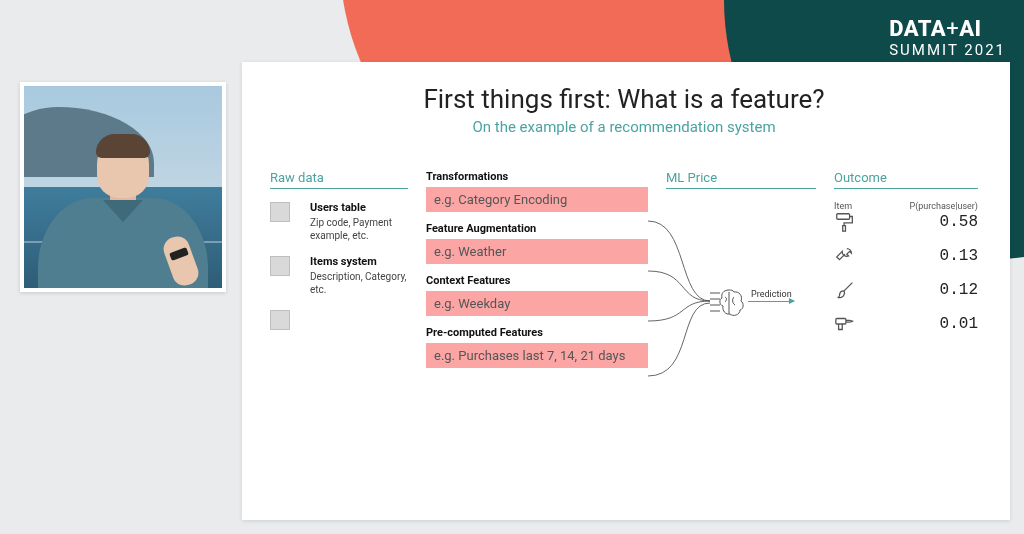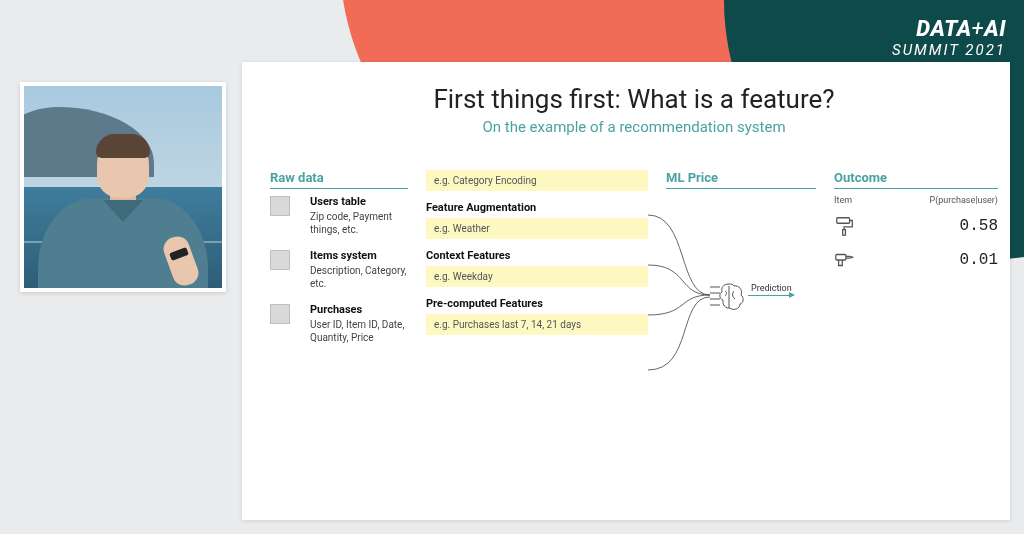--- a/index.html
+++ b/index.html
@@ -29,24 +29,22 @@
     height: 520px;
     background: #0f4a4a;
     border-radius: 50%;
   }
   
   .logo {
     position: absolute;
     top: 16px;
     right: 18px;
     color: #fff;
-    text-align: right;
     z-index: 5;
     letter-spacing: 0.5px;
-    font-style: italic;
   }
   .logo-line1 { font-size: 22px; font-weight: 800; }
   .logo-line1 .plus { font-weight: 400; }
   .logo-line2 { font-size: 15px; font-weight: 400; letter-spacing: 2px; }
 
   
   .speaker {
     position: absolute;
     top: 82px;
     left: 20px;
@@ -169,21 +167,21 @@
 
   
   .slide {
     position: absolute;
     top: 62px;
     left: 242px;
     right: 14px;
     bottom: 14px;
     background: #fff;
     box-shadow: 0 1px 4px rgba(0,0,0,0.12);
-    padding: 22px 12px 16px 28px;
+    padding: 22px 32px 16px 28px;
     z-index: 4;
   }
   .slide h1 {
     text-align: center;
     font-size: 26px;
     font-weight: 400;
     color: #222;
   }
   .slide h2 {
     text-align: center;
@@ -200,44 +198,44 @@
   }
   .col { flex-shrink: 0; }
   .col-raw { width: 138px; }
   .col-feat { width: 222px; }
   .col-model { width: 150px; position: relative; }
   .col-out { flex: 1; }
 
   .col-title {
     font-size: 13px;
     color: #4aa3a0;
-    font-weight: 700;
+    font-weight: 400;
     padding-bottom: 3px;
     border-bottom: 1.5px solid #4aa3a0;
-    margin-bottom: 6px;
+    margin-bottom: 12px;
   }
 
   
   .raw-item { display: flex; gap: 20px; margin-bottom: 12px; }
   .raw-square {
     width: 20px; height: 20px;
     background: #d9d9d9;
     border: 1px solid #bfbfbf;
     flex-shrink: 0;
     margin-top: 1px;
   }
   .raw-text { font-size: 10px; color: #444; line-height: 1.35; }
   .raw-text b { font-size: 11px; color: #111; display: block; }
 
   
   .feat-group { margin-bottom: 10px; }
   .feat-label { font-size: 11px; font-weight: 700; color: #111; margin-bottom: 4px; }
   .feat-chip {
-    background: #fef9c3;
-    font-size: 10px;
+    background: #fca5a5;
+    font-size: 13px;
     color: #555;
     padding: 5px 8px;
   }
 
   
   .model-area { position: relative; height: 210px; }
   .brain {
     position: absolute;
     top: 86px;
     left: 44px;
@@ -269,21 +267,21 @@
   .curves {
     position: absolute;
     top: 0;
     left: -18px;
     width: 80px;
     height: 220px;
     pointer-events: none;
   }
 
   
-  .out-head { display: flex; justify-content: space-between; font-size: 9px; color: #555; margin-bottom: 10px; }
+  .out-head { display: flex; justify-content: space-between; font-size: 9px; color: #555; }
   .out-row { display: flex; justify-content: space-between; align-items: center; margin-bottom: 12px; }
   .out-icon { width: 22px; height: 22px; color: #555; }
   .out-val { font-family: "Courier New", monospace; font-size: 16px; color: #222; }
 </style>
 </head>
 <body>
 
 <div class="bg-coral"></div>
 <div class="bg-teal"></div>
 
@@ -315,42 +313,39 @@
 
   <div class="columns">
 
     <div class="col col-raw">
       <div class="col-title">Raw data</div>
 
       <div class="raw-item">
         <div class="raw-square"></div>
         <div class="raw-text">
           <b>Users table</b>
-          <span>Zip code, Payment things, etc.</span>
+          <span>Zip code, Payment example, etc.</span>
         </div>
       </div>
       <div class="raw-item">
         <div class="raw-square"></div>
         <div class="raw-text">
           <b>Items system</b>
           <span>Description, Category, etc.</span>
         </div>
       </div>
       <div class="raw-item">
         <div class="raw-square"></div>
-        <div class="raw-text">
-          <b>Purchases</b>
-          <span>User ID, Item ID, Date, Quantity, Price</span>
-        </div>
       </div>
     </div>
 
     <div class="col col-feat">
 
       <div class="feat-group">
+        <div class="feat-label">Transformations</div>
         <div class="feat-chip">e.g. Category Encoding</div>
       </div>
       <div class="feat-group">
         <div class="feat-label">Feature Augmentation</div>
         <div class="feat-chip">e.g. Weather</div>
       </div>
       <div class="feat-group">
         <div class="feat-label">Context Features</div>
         <div class="feat-chip">e.g. Weekday</div>
       </div>
@@ -399,21 +394,38 @@
         <span class="out-icon">
           <svg viewBox="0 0 24 24" width="22" height="22" fill="none" stroke="#555" stroke-width="1.4">
             <rect x="3" y="3" width="14" height="6" rx="1"></rect>
             <path d="M17 6 h3 v7 h-9 v3"></path>
             <rect x="9.5" y="16" width="3" height="6"></rect>
           </svg>
         </span>
         <span class="out-val">0.58</span>
       </div>
 
-
+      <div class="out-row">
+        <span class="out-icon">
+          <svg viewBox="0 0 24 24" width="22" height="22" fill="none" stroke="#555" stroke-width="1.4">
+            <path d="M14 4 a5 5 0 0 1 5 5 l-2 -2 -3 3 2 2 a5 5 0 0 1 -7 -5 L3 13 l3 3 6 -6"></path>
+          </svg>
+        </span>
+        <span class="out-val">0.13</span>
+      </div>
+
+      <div class="out-row">
+        <span class="out-icon">
+          <svg viewBox="0 0 24 24" width="22" height="22" fill="none" stroke="#555" stroke-width="1.4">
+            <path d="M20 4 l-9 9"></path>
+            <path d="M11 13 c-3 0 -5 2 -5 5 c0 1 -1 2 -2 2 c2 1 6 0 7 -3 c1 -2 0 -4 0 -4 z"></path>
+          </svg>
+        </span>
+        <span class="out-val">0.12</span>
+      </div>
 
       <div class="out-row">
         <span class="out-icon">
           <svg viewBox="0 0 24 24" width="22" height="22" fill="none" stroke="#555" stroke-width="1.4">
             <rect x="2" y="6" width="11" height="6" rx="1"></rect>
             <path d="M13 8 h4 l4 1 -4 1 h-4"></path>
             <path d="M5 12 v6 h4 v-6"></path>
           </svg>
         </span>
         <span class="out-val">0.01</span>

